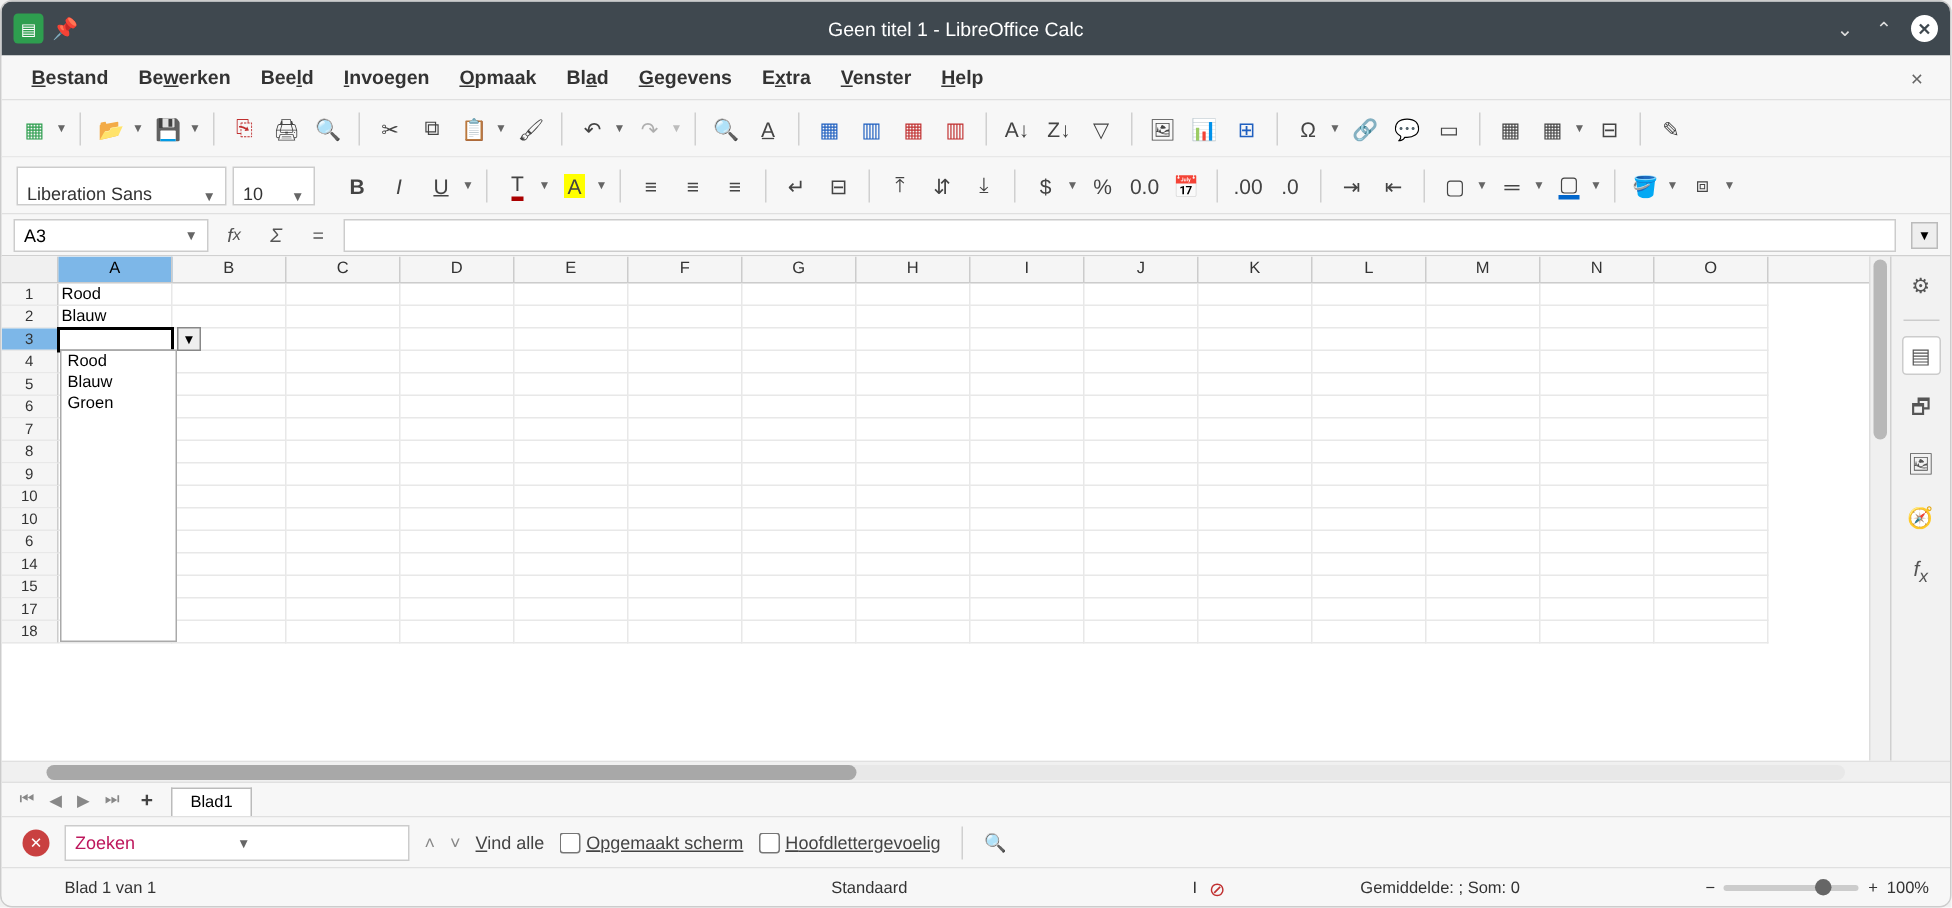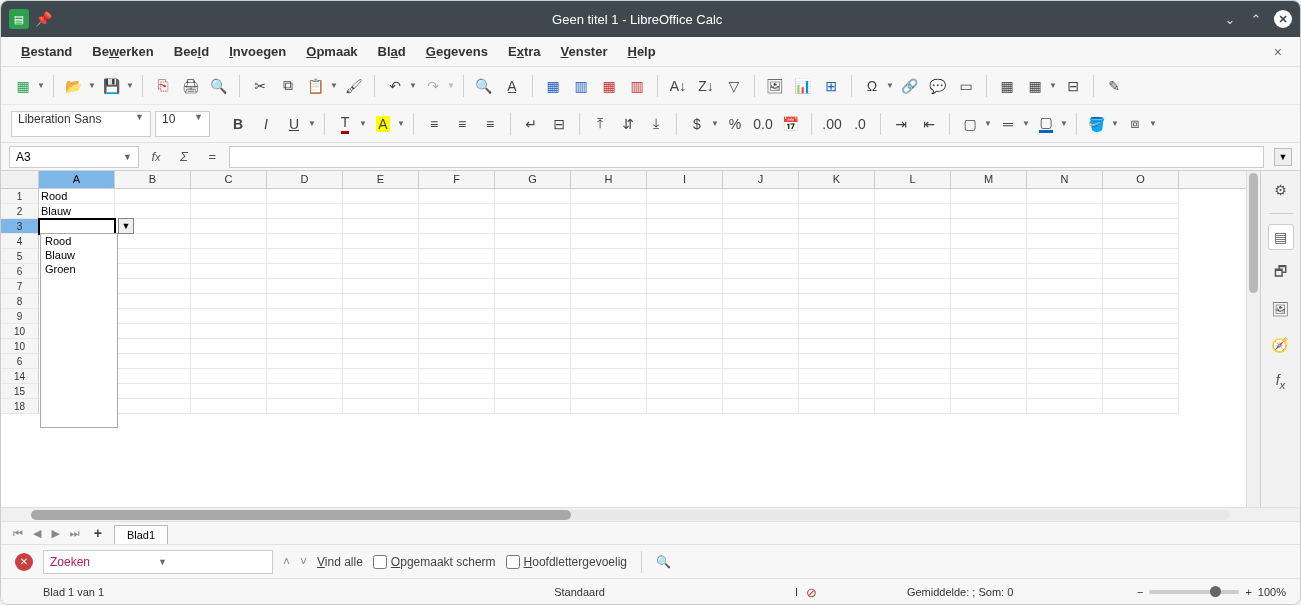--- a/index.html
+++ b/index.html
@@ -19,21 +19,21 @@
 .menubar .mitem { padding: 4px 8px; cursor: default; font-weight: bold; }
 .menubar .mitem u { text-decoration: underline; }
 .menubar .menu-close { margin-left: auto; font-size: 14px; color: #666; padding: 0 6px;}
 
 
 .toolbar { height: 38px; background: #f7f7f7; display: flex; align-items: center; padding: 0 10px; gap: 4px; border-bottom: 1px solid #e8e8e8;}
 .toolbar2 { height: 38px; background: #f7f7f7; display: flex; align-items: center; padding: 0 10px; gap: 4px; border-bottom: 1px solid #e0e0e0;}
 .tbtn { width: 24px; height: 24px; display: flex; align-items: center; justify-content: center; font-size: 14px; color: #444; border-radius: 3px; }
 .tsep { width: 1px; height: 22px; background: #d0d0d0; margin: 0 4px; }
 .tdd { width: 8px; font-size: 8px; color: #666; margin-left:-2px; }
-.combo { height: 26px; border: 1px solid #ccc; background: #fff; display: flex; align-items: flex-start; padding: 0 6px; font-size: 12px; color: #333; }
+.combo { height: 26px; border: 1px solid #ccc; background: #fff; display: flex; align-items: flex-end; padding: 0 6px; font-size: 12px; color: #333; }
 .combo .dd { margin-left: auto; font-size: 9px; color: #666; }
 .fontname { width: 140px; }
 .fontsize { width: 55px; }
 
 
 .formulabar { height: 28px; background: #f7f7f7; display: flex; align-items: center; padding: 0 8px; gap: 6px; border-bottom: 1px solid #d0d0d0;}
 .namebox { width: 130px; height: 22px; border: 1px solid #ccc; background: #fff; padding: 0 6px; font-size: 12px; display:flex;align-items:center;}
 .namebox .dd { margin-left:auto; font-size:9px; color:#666;}
 .fbtn { width: 22px; height: 22px; display: flex; align-items: center; justify-content: center; font-size: 13px; color: #555; font-style: italic;}
 .formula-input { flex: 1; height: 22px; border: 1px solid #ccc; background: #fff; margin-right: 4px;}
@@ -79,21 +79,21 @@
 .sheettabs .add { font-size: 14px; font-weight: bold; color: #444; padding: 0 6px;}
 .sheettabs .tab { padding: 3px 12px; background: #fff; border: 1px solid #bbb; border-bottom: none; font-size: 11px; position:relative; top:1px;}
 
 
 .searchbar { height: 34px; background: #f7f7f7; display: flex; align-items: center; padding: 0 14px; gap: 10px; font-size: 12px; color: #444; border-bottom:1px solid #e0e0e0;}
 .searchbar .closex { width:18px;height:18px;border-radius:50%;background:#c94040;color:#fff;display:flex;align-items:center;justify-content:center;font-size:10px;}
 .searchbar .searchbox { width: 230px; height: 24px; border:1px solid #ccc; background:#fff; padding:0 6px; display:flex;align-items:center;}
 .searchbar .searchbox span { color:#be185d; flex:1;}
 .searchbar .searchbox .dd { font-size:9px; color:#666;}
 .searchbar .navbtn { font-size:12px; color:#888;}
-.searchbar label { display:flex; align-items:center; gap:4px;}
+.searchbar label { display:flex; align-items:center; gap:4px;text-decoration:underline;}
 .searchbar input[type=checkbox]{ width:14px;height:14px;}
 .searchbar u { text-decoration: underline; }
 
 
 .statusbar { height: 26px; background: #f7f7f7; display: flex; align-items: center; padding: 0 14px; font-size: 11px; color: #333; gap: 30px;}
 .statusbar .sec { display:flex; align-items:center; gap:8px;margin-left:28px;}
 .statusbar .zoom { margin-left: auto; display:flex; align-items:center; gap:6px;}
 .statusbar .slider { width: 90px; height: 4px; background:#ccc; position:relative; border-radius:2px;}
 .statusbar .slider .knob { position:absolute; right:18px; top:-4px; width:11px;height:11px;border-radius:50%;background:#666;}
 .statusbar .save-icon { color:#c03030; font-size:13px;}
@@ -526,20 +526,38 @@
           <div class="cell"></div>
           <div class="cell"></div>
           <div class="cell"></div>
           <div class="cell"></div>
           <div class="cell"></div>
           <div class="cell"></div>
           <div class="cell"></div>
           <div class="cell"></div>
         </div>
         <div class="row">
+          <div class="rh">17</div>
+          <div class="cell"></div>
+          <div class="cell"></div>
+          <div class="cell"></div>
+          <div class="cell"></div>
+          <div class="cell"></div>
+          <div class="cell"></div>
+          <div class="cell"></div>
+          <div class="cell"></div>
+          <div class="cell"></div>
+          <div class="cell"></div>
+          <div class="cell"></div>
+          <div class="cell"></div>
+          <div class="cell"></div>
+          <div class="cell"></div>
+          <div class="cell"></div>
+        </div>
+        <div class="row">
           <div class="rh">18</div>
           <div class="cell"></div>
           <div class="cell"></div>
           <div class="cell"></div>
           <div class="cell"></div>
           <div class="cell"></div>
           <div class="cell"></div>
           <div class="cell"></div>
           <div class="cell"></div>
           <div class="cell"></div>

